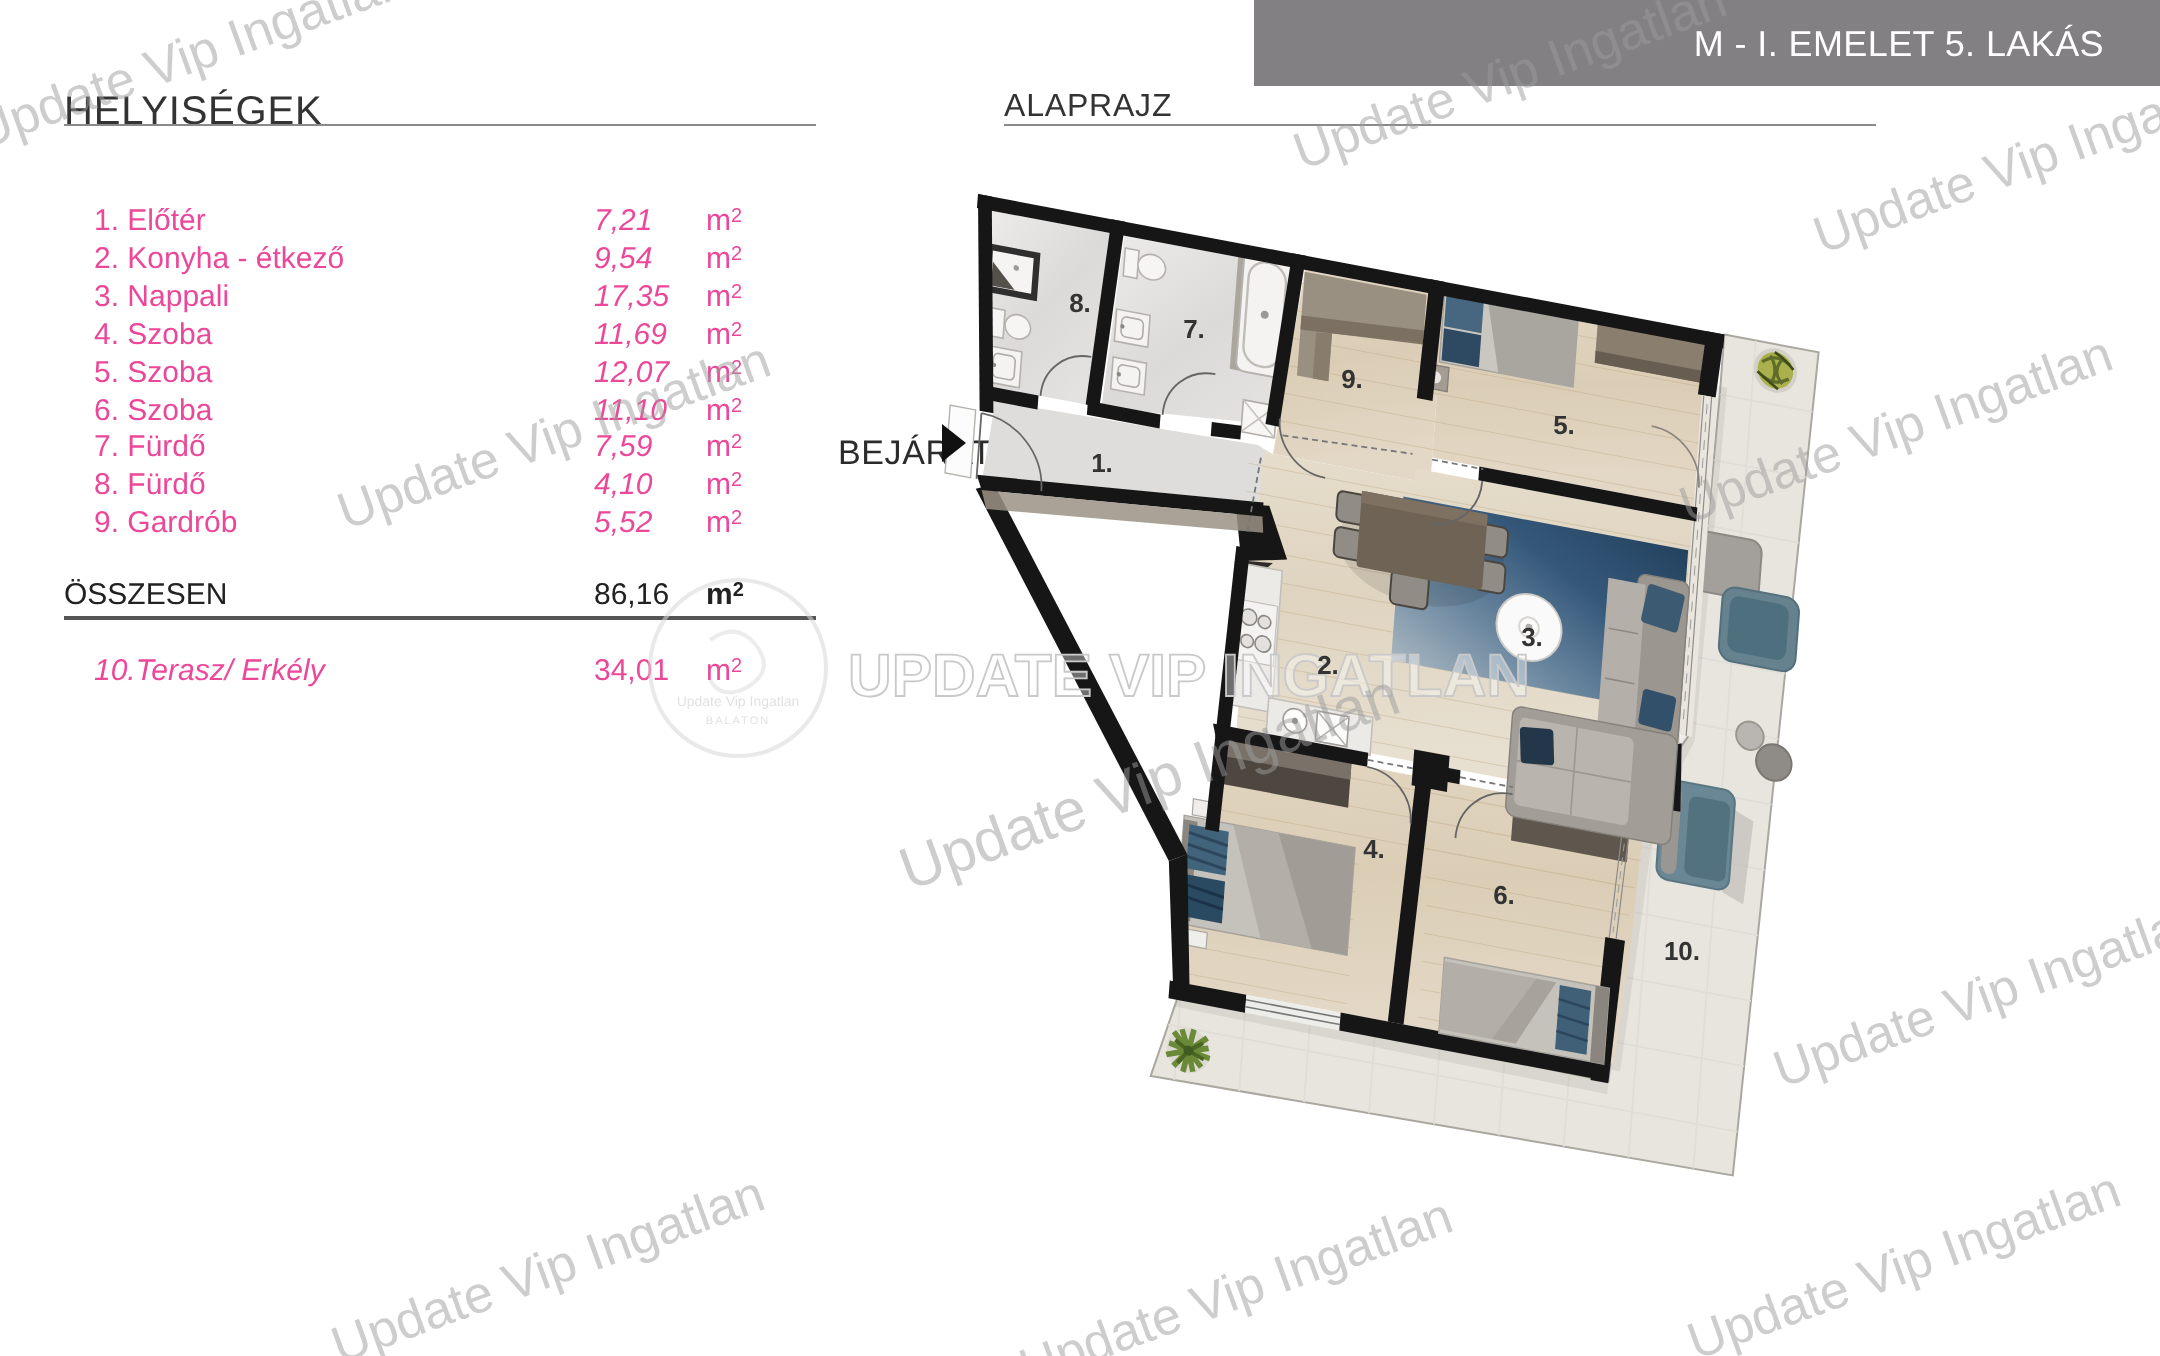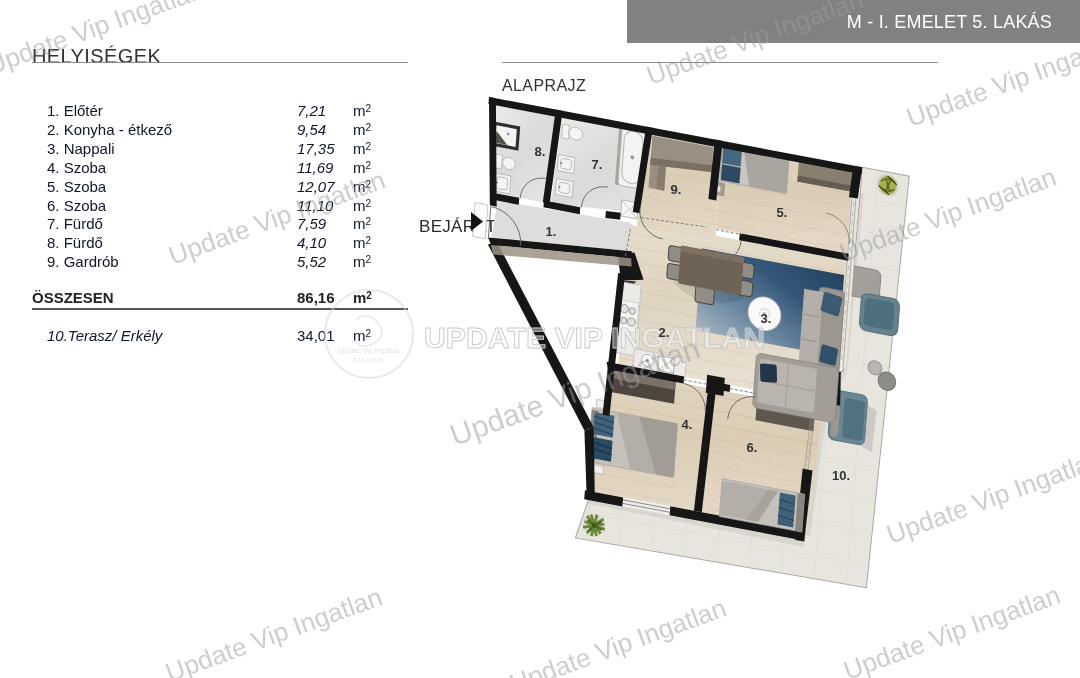--- a/index.html
+++ b/index.html
@@ -1,20 +1,20 @@
 <!DOCTYPE html>
 <html><head>
 <meta charset="utf-8">
 <style>
   html,body{margin:0;padding:0;background:#fff;}
   body{width:1080px;height:678px;position:relative;overflow:hidden;
        font-family:"Liberation Sans",sans-serif;}
   .wm{position:absolute;z-index:5;color:#9c9c9c;opacity:.5;font-size:26px;white-space:nowrap;
       transform:translate(-50%,-50%) rotate(-20deg);}
-  .row{line-height:18.9px;font-size:15px;color:#0f172a;}
+  .row{line-height:18.9px;font-size:15px;color:#ec4899;}
   sup{font-size:10px;vertical-align:4px;line-height:0;}
 </style>
 </head>
 <body>
 
 <div class="wm" style="left:95px;top:28px;">Update Vip Ingatlan</div>
 
 <div class="wm" style="left:755px;top:38px;">Update Vip Ingatlan</div>
 
 <div class="wm" style="left:1015px;top:80px;">Update Vip Ingatlan</div>
@@ -35,38 +35,38 @@
 
 <div style="position:absolute;left:627px;top:0;width:453px;height:43px;background:#828083;"></div>
 
 <div style="position:absolute;left:627px;top:0;width:413px;height:43px;line-height:45px;
      text-align:right;color:#fff;font-size:18px;font-weight:normal;letter-spacing:.2px;margin-left:12px;">M - I. EMELET 5. LAKÁS</div>
 
 <div style="position:absolute;left:32px;top:45px;font-size:20px;color:#333;letter-spacing:.4px;">HELYISÉGEK</div>
 
 <div style="position:absolute;left:32px;top:62px;width:376px;height:1px;background:#8a8a8a;"></div>
 
-<div style="position:absolute;left:502px;top:45px;font-size:16px;color:#333;letter-spacing:.4px;margin-top:32px;">ALAPRAJZ</div>
+<div style="position:absolute;left:502px;top:45px;font-size:16px;color:#333;letter-spacing:.4px;">ALAPRAJZ</div>
 
 <div style="position:absolute;left:502px;top:62px;width:436px;height:1px;background:#8a8a8a;"></div>
 
 <div class="row" style="position:absolute;left:47px;top:102px;">
 1. Előtér<br>2. Konyha - étkező<br>3. Nappali<br>4. Szoba<br>5. Szoba<br>6. Szoba<br>7. Fürdő<br>8. Fürdő<br>9. Gardrób
 </div>
 
 <div class="row" style="position:absolute;left:297px;top:102px;font-style:italic;">
 7,21<br>9,54<br>17,35<br>11,69<br>12,07<br>11,10<br>7,59<br>4,10<br>5,52
 </div>
 
 <div class="row" style="position:absolute;left:353px;top:102px;">
 m<sup>2</sup><br>m<sup>2</sup><br>m<sup>2</sup><br>m<sup>2</sup><br>m<sup>2</sup><br>m<sup>2</sup><br>m<sup>2</sup><br>m<sup>2</sup><br>m<sup>2</sup>
 </div>
 
-<div class="row" style="position:absolute;left:32px;top:289px;font-weight:bold;color:#222;">ÖSSZESEN</div>
-<div class="row" style="position:absolute;left:297px;top:289px;font-weight:bold;color:#222;">86,16</div>
+<div class="row" style="position:absolute;left:32px;top:289px;font-weight:normal;color:#222;">ÖSSZESEN</div>
+<div class="row" style="position:absolute;left:297px;top:289px;font-weight:normal;color:#222;">86,16</div>
 <div class="row" style="position:absolute;left:353px;top:289px;font-weight:bold;color:#222;">m<sup>2</sup></div>
 
 <div style="position:absolute;left:32px;top:308px;width:376px;height:1.5px;background:#555;"></div>
 
 <div class="row" style="position:absolute;left:47px;top:327px;font-style:italic;">10.Terasz/ Erkély</div>
 <div class="row" style="position:absolute;left:297px;top:327px;">34,01</div>
 <div class="row" style="position:absolute;left:353px;top:327px;">m<sup>2</sup></div>
 
 <div style="position:absolute;left:419px;top:217px;font-size:17px;color:#2b2b2b;letter-spacing:.3px;">BEJÁRAT</div>
 

